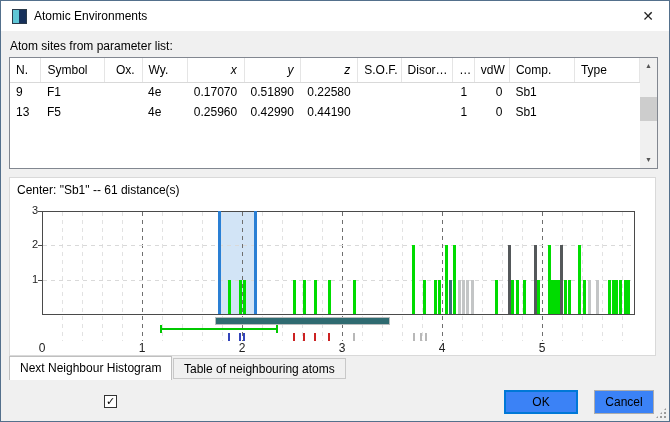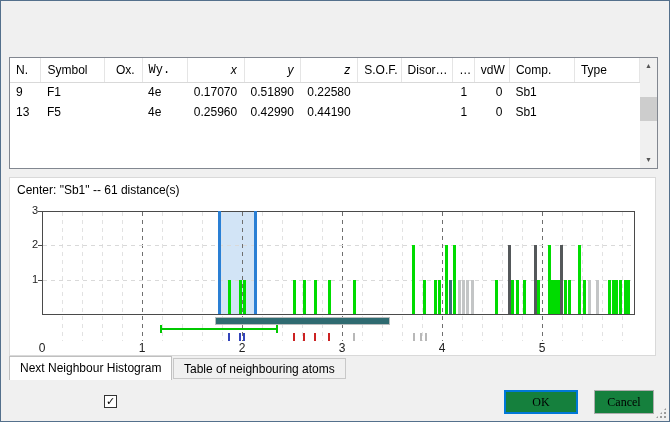--- a/index.html
+++ b/index.html
@@ -62,43 +62,49 @@
   
   .set-btn { position:absolute; left:13px; top:389px; width:72px; height:23px;
              background:#e1e1e1; border:1px solid #707070; display:flex; cursor:pointer; }
   .set-main { flex:1; text-align:center; line-height:21px; display:block; }
   .set-main::first-letter { text-decoration:underline; }
   .set-arrow { width:21px; border-left:1px solid #707070; text-align:center;
                line-height:21px; font-size:7px; color:#222; }
   .cb-box { position:absolute; left:103px; top:394px; width:13px; height:13px; background:#fff;
             border:1px solid #333; text-align:center; line-height:11px; font-size:11px; cursor:pointer; }
   .cb-label { position:absolute; left:122px; top:395px; }
-  .btn { position:absolute; top:389px; height:24px; background:#15803d; text-align:center;
-         line-height:22px; cursor:pointer;font-family:Liberation Serif, serif; }
+  .btn { position:absolute; top:389px; height:24px; background:#3b82f6; text-align:center;
+         line-height:22px; cursor:pointer; }
   .btn-ok { left:503px; width:74px; border:2px solid #0078d7; line-height:20px; }
   .btn-cancel { left:593px; width:60px; border:1px solid #adadad; }
   .grip { position:absolute; right:2px; bottom:2px; width:12px; height:12px;
           background-image:radial-gradient(#9a9a9a 1px, transparent 1.2px);
           background-size:4px 4px; clip-path:polygon(100% 0, 100% 100%, 0 100%); }
 </style>
 </head>
 <body>
 
 <div class="dialog">
 
-
+  <div class="titlebar">
+    <div class="app-icon"></div>
+    <div class="title-text">Atomic Environments</div>
+    <div class="close-btn">✕</div>
+  </div>
+
+  <div class="tbl-label">Atom sites from parameter list:</div>
 
   <div class="tbl-wrap">
     <table>
       <thead>
           <tr id="thead-row">
             <th style="width: 30px;">N.</th>
             <th style="width: 62px;">Symbol</th>
             <th class="r" style="width: 36px;">Ox.</th>
-            <th style="width: 44px; font-family: Liberation Mono, monospace;">Wy.</th>
+            <th style="width: 44px;">Wy.</th>
             <th class="r" style="width: 55px;">x</th>
             <th class="r" style="width: 55px;">y</th>
             <th class="r" style="width: 55px;">z</th>
             <th style="width: 42px; text-align: center;">S.O.F.</th>
             <th style="width: 50px;">Disor…</th>
             <th class="r" style="width: 21px;">…</th>
             <th class="r" style="width: 34px;">vdW</th>
             <th style="width: 63px;">Comp.</th>
             <th style="width: 63px;">Type</th>
           </tr>

